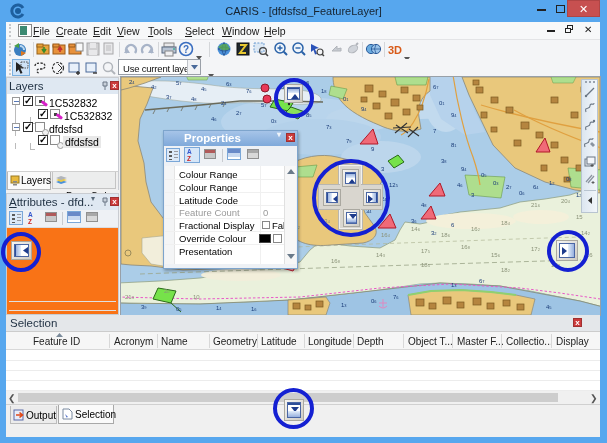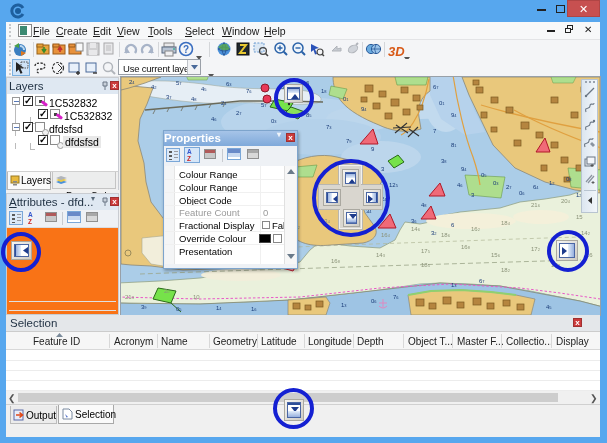--- a/index.html
+++ b/index.html
@@ -45,20 +45,21 @@
 .tblico, .tblico2, .tblico3 { position:absolute; width:12px; height:10px; background:linear-gradient(#b05a5a 0 3px, #c8c8c8 3px 12px); border:1px solid #909090; }
 .tblico2 { border:1px solid #7aa7d8; background:linear-gradient(#6a8ac8 0 4px, #c8d8f0 4px 8px, #fff 8px 12px); width:14px; height:12px; }
 .tblico3 { background:linear-gradient(#a8a8a8 0 3px, #d8d8d8 3px 12px); }
 .guide { position:absolute; background:linear-gradient(135deg,#f6f5f2,#cfccc4); border:1px solid #aaa8a0; }
 .ginner { position:absolute; left:2px; top:2px; right:2px; bottom:2px; border:1px solid #4a66a4; background:#fff; overflow:hidden; }
 </style>
 </head>
 <body>
 <div id="win">
   <div id="titlebar">
+    <div id="title-text">CARIS - [dfdsfsd_FeatureLayer]</div>
     <div style="position:absolute;left:10px;top:3px;width:16px;height:16px;">
       <svg width="16" height="16" viewBox="0 0 16 16">
           <path d="M13 5 A6 6 0 1 0 13 11" fill="none" stroke="#1e5f9e" stroke-width="3"></path>
           <circle cx="8" cy="8" r="3" fill="#1b5d9c"></circle>
         </svg>
     </div>
     <div class="capbtn" style="left:537px;top:9px;width:9px;height:2px;background:#222;"></div>
     <div class="capbtn" style="left:556px;top:5px;width:9px;height:8px;border:1.5px solid #222;background:transparent;"></div>
     <div id="btn-close" class="capbtn"><span style="font-size:11px;line-height:16px;">✕</span></div>
   </div>
@@ -174,21 +175,21 @@
           <ellipse cx="8" cy="8" rx="5" ry="3.4" fill="#d0d4da" stroke="#b0b4ba" transform="rotate(-30 8 8)"></ellipse>
           <path d="M11 4 L13 2" stroke="#b0b4ba" stroke-width="2"></path>
         </svg>
       <div class="tsep" style="left:356px;"></div>
       <svg class="ticon" style="left:359px;" viewBox="0 0 16 16">
           <circle cx="6" cy="8" r="4.6" fill="#6aabdf" stroke="#2a5a9a"></circle>
           <circle cx="11" cy="8" r="4.6" fill="#9ac4ea" stroke="#2a5a9a"></circle>
           <path d="M11 3.4 Q8 8 11 12.6 M6.5 8 h9" stroke="#2a5a9a" fill="none" stroke-width="0.8"></path>
         </svg>
       <div class="tsep" style="left:378px;"></div>
-      <div class="abs" style="left:382px;top:4px;font-size:13px;font-weight:bold;color:#d85a18;font-style:italic;">3D</div>
+      <div class="abs" style="left:382px;top:4px;font-size:11px;font-weight:bold;color:#d85a18;">3D</div>
       <div class="abs" style="left:398px;top:11px;"><svg width="6" height="4">
             <path d="M0 0 L6 0 L3 4 Z" fill="#555"></path>
           </svg></div>
     </div>
     <div id="toolbar2">
       <div class="grip" style="left:3px;"></div>
       <div class="abs" style="left:6px;top:0px;width:18px;height:17px;background:#cfe3f7;border:1px solid #7ab0e0;"></div>
       <svg class="ticon" style="left:7px;" viewBox="0 0 16 16">
           <path d="M3 2 L11 8 L7.5 8.5 L9.5 13 L7.5 13.8 L5.8 9.5 L3 12 Z" fill="#222"></path>
           <rect x="8" y="2" width="7" height="6" fill="none" stroke="#555" stroke-dasharray="1.5 1"></rect>
@@ -625,39 +626,39 @@
               <path d="M1 1 L7 1 L10 4 L10 11 L1 11 Z" fill="#fff" stroke="#7a8aa0"></path>
               <path d="M3 6 L6 9 L4.5 9.5 Z" fill="#4a6ac8"></path>
             </svg>
           <span class="abs" style="left:16px;top:4px;font-size:10px;">Selection</span>
         </div>
       </div>
     </div>
 
     <div class="abs" style="left:157px;top:108px;width:135px;height:139px;background:#eef1f5;border:1px solid #7da4cc;box-shadow:1px 2px 3px rgba(0,0,0,0.3);">
       <div class="abs" style="left:0;top:0;width:133px;height:15px;background:linear-gradient(#a6c4e8,#7fa9da);color:#fff;font-weight:bold;font-size:11.5px;">
-        <span class="abs" style="left:0;top:1px;">Properties</span>
+        <span class="abs" style="left:20px;top:1px;">Properties</span>
         <span class="abs" style="left:113px;top:-1px;color:#eef4fa;font-size:8px;">▾</span>
         <div class="redx" style="left:122px;top:2px;">x</div>
       </div>
       <div class="abs" style="left:0;top:15px;width:133px;height:19px;background:#eef1f5;">
         <div class="catico" style="left:2px;top:2px;"></div>
         <div class="abs" style="left:20px;top:1px;width:16px;height:16px;border:1px solid #7aa7d8;background:#d6e6f8;"></div>
         <div class="azico" style="left:22px;top:2px;"></div>
         <div class="tblico" style="left:40px;top:3px;"></div>
         <div class="abs" style="left:58px;top:3px;width:1px;height:13px;background:#c8cbd0;"></div>
         <div class="tblico2" style="left:63px;top:2px;"></div>
         <div class="tblico3" style="left:83px;top:3px;"></div>
       </div>
       <div class="abs" style="left:1px;top:35px;width:131px;height:98px;background:#fff;font-size:9.5px;color:#000;">
         <div class="abs" style="left:95px;top:0;width:1px;height:98px;background:#f0f0f0;"></div>
         <div class="abs" style="left:0;top:0;width:10px;height:98px;background:#f4f5f6;border-right:1px solid #e4e4e4;"></div>
         <div class="abs" style="left:14px;top:2.5px;">Colour Range</div>
         <div class="abs" style="left:14px;top:15.5px;">Colour Range</div>
-        <div class="abs" style="left:14px;top:28.5px;">Object Code</div>
+        <div class="abs" style="left:14px;top:28.5px;">Latitude Code</div>
         <div class="abs" style="left:14px;top:41px;color:#9a9a9a;">Feature Count</div>
         <div class="abs" style="left:98px;top:41px;color:#9a9a9a;">0</div>
         <div class="abs" style="left:14px;top:54px;">Fractional Display</div>
         <div class="abs" style="left:97px;top:55px;width:8px;height:8px;border:1px solid #888;background:#fff;"></div>
         <div class="abs" style="left:107px;top:54px;">False</div>
         <div class="abs" style="left:14px;top:67px;">Override Colour</div>
         <div class="abs" style="left:94px;top:68px;width:12px;height:9px;background:#000;border:1px solid #444;"></div>
         <div class="abs" style="left:108px;top:68px;width:9px;height:9px;background:#fff;border:1px solid #888;"></div>
         <div class="abs" style="left:119px;top:67px;">E</div>
         <div class="abs" style="left:14px;top:80px;">Presentation</div>

